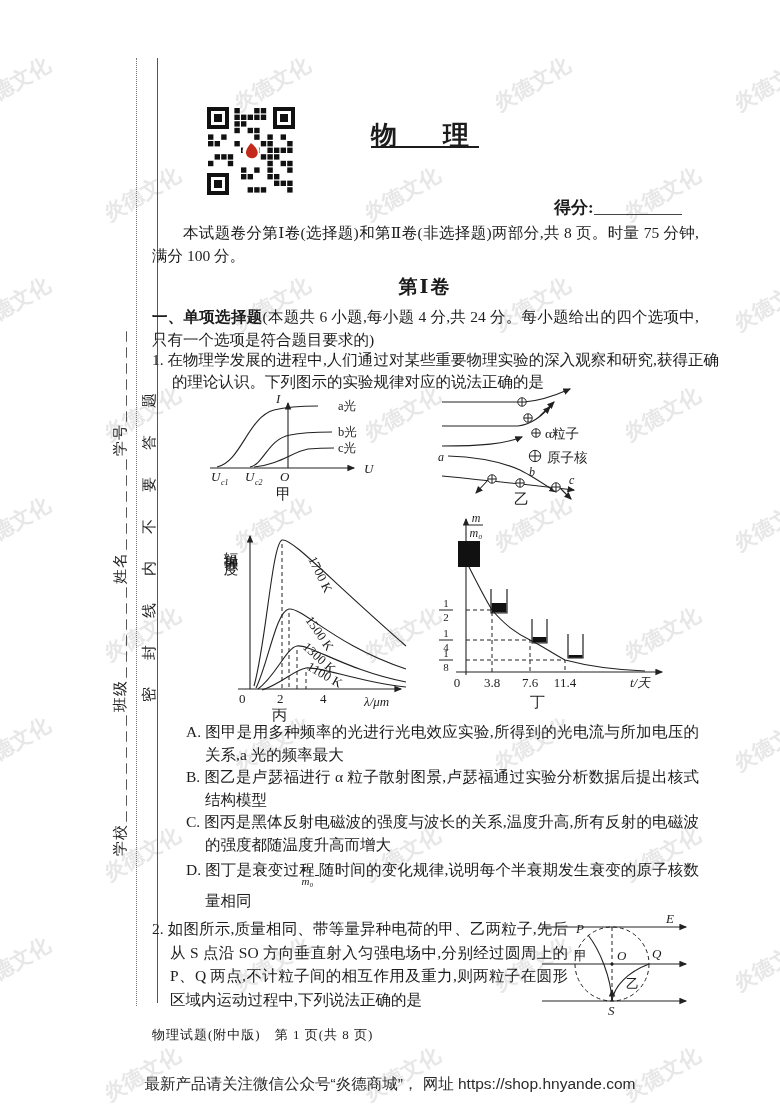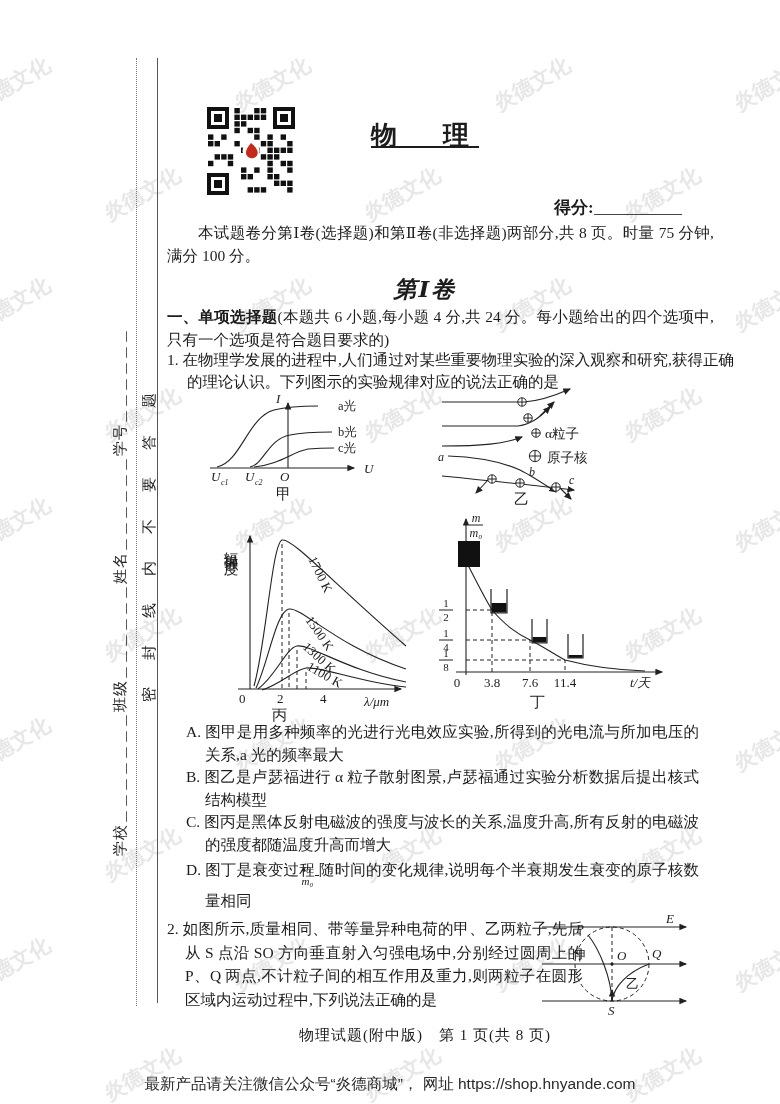--- a/index.html
+++ b/index.html
@@ -11,32 +11,32 @@
   .vline-dot{position:absolute;border-left:1px dotted #777;width:0;}
   .vline-solid{position:absolute;border-left:1.4px solid #555;width:0;}
   .rot90{transform:rotate(-90deg);transform-origin:0 0;white-space:nowrap;}
   .sidebar-fields{font-size:15px;letter-spacing:1px;color:#222;}
   .seal{font-size:15px;letter-spacing:27px;color:#222;}
   .title{font-size:21px;font-weight:bold;text-align:center;letter-spacing:.5px;}
   .title .brush{font-weight:900;font-style:italic;letter-spacing:2px;}
   .subject{font-size:26px;font-weight:bold;text-align:center;letter-spacing:10px;}
   .score{font-size:17px;font-weight:bold;}
   .score .blank{display:inline-block;width:88px;border-bottom:1.4px solid #444;height:14px;vertical-align:-2px;}
-  .body-text{font-size:15.5px;line-height:23px;text-align:justify;margin-left:15px;}
+  .body-text{font-size:15.5px;line-height:23px;text-align:justify;}
   .indent2{text-indent:2em;}
-  .volume{font-size:23px;font-weight:bold;text-align:center;letter-spacing:2px;font-style:italic;}
+  .volume{font-size:19px;font-weight:bold;text-align:center;letter-spacing:2px;}
   .hang20{padding-left:20px;text-indent:-20px;line-height:22px;}
   .opt{padding-left:53px;text-indent:-19px;line-height:22.5px;font-size:15.5px;text-align:justify;}
   .opt-d{line-height:28px;}
   .bold{font-weight:bold;}
   .ifrac{display:inline-block;text-align:center;vertical-align:-0.9em;line-height:1.05;font-size:11px;font-style:italic;}
   .ifrac .n{display:block;border-bottom:1px solid #222;padding:0 2px;}
   .ifrac .d{display:block;}
   .vert-label{writing-mode:vertical-rl;text-orientation:upright;font-size:14.5px;letter-spacing:3px;color:#1c1c1c;}
-  .footer{font-size:15px;text-align:center;letter-spacing:1px;}
+  .footer{font-size:13px;text-align:left;letter-spacing:1px;}
   .promo{font-size:15.5px;text-align:center;color:#2a2a2a;font-family:"Liberation Sans","DejaVu Sans",sans-serif;}
   svg text{font-family:"Liberation Serif","DejaVu Serif",serif;fill:#1c1c1c;}
   svg .it{font-style:italic;}
   svg path,svg line,svg circle{vector-effect:non-scaling-stroke;}
 </style>
 </head>
 <body>
 
 <div class="page">
 

